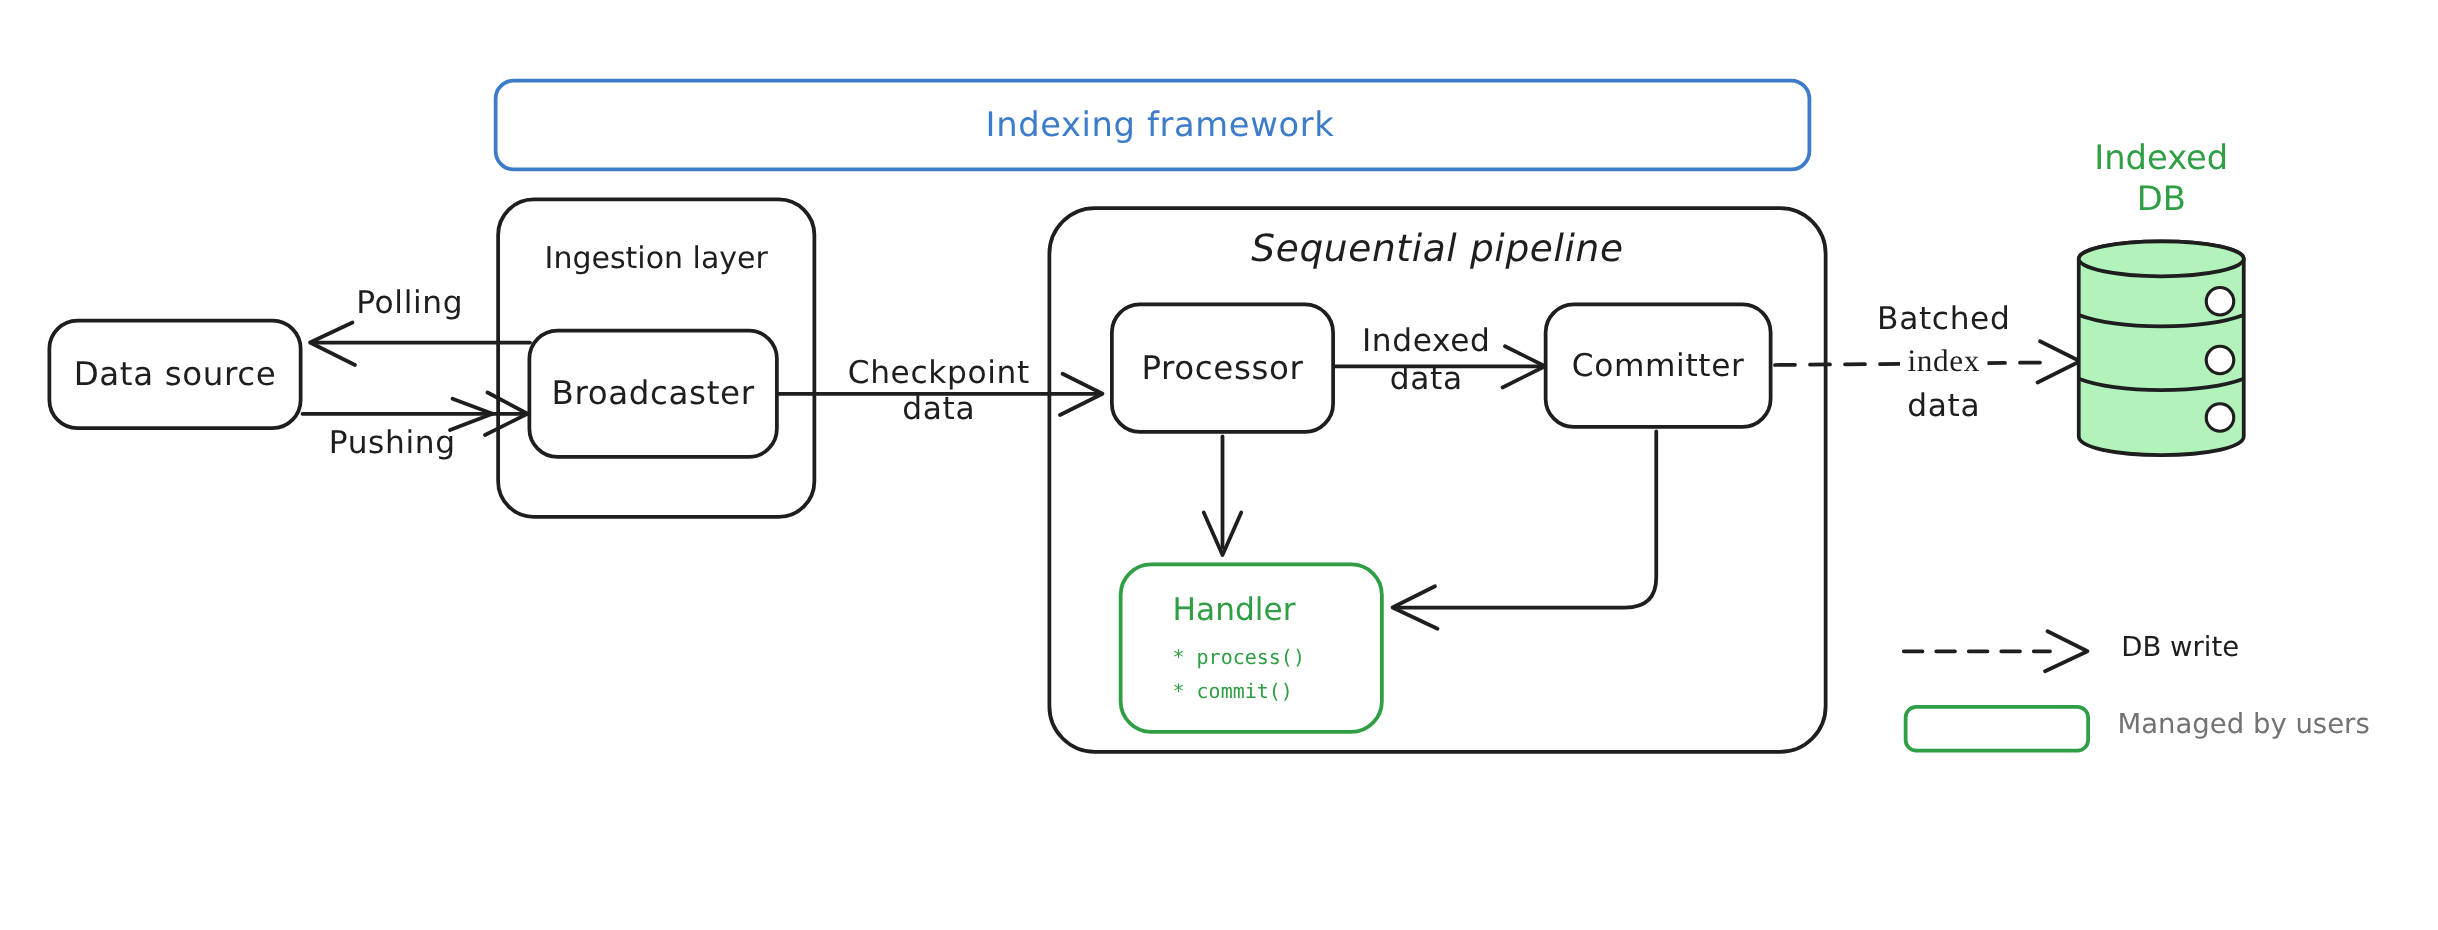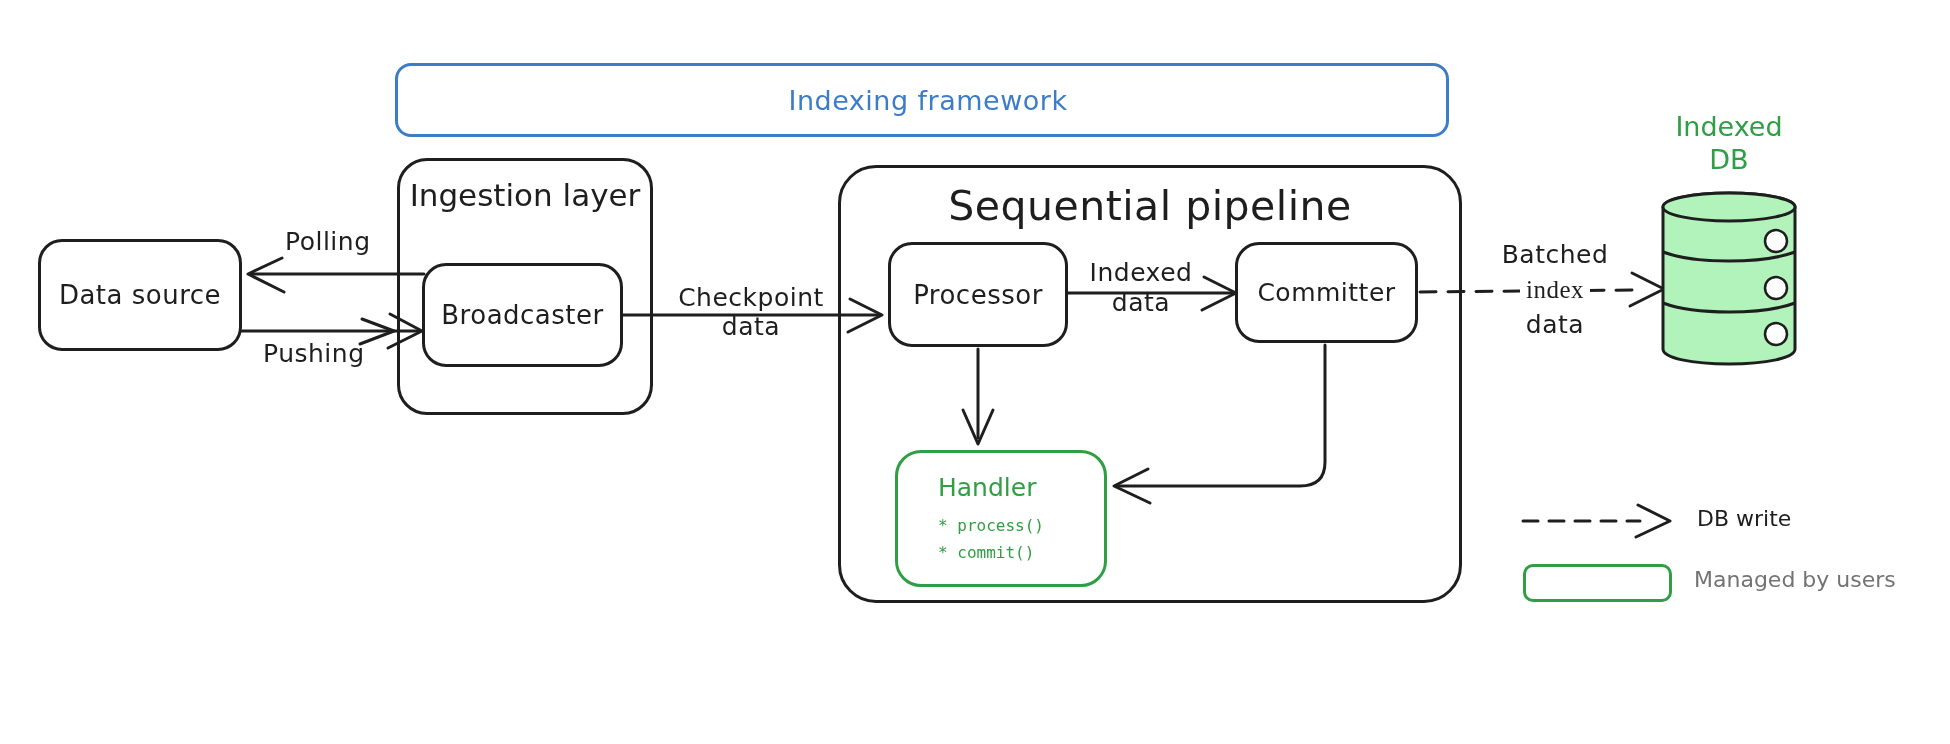--- a/index.html
+++ b/index.html
@@ -16,24 +16,24 @@
   
   .frame-blue{
     position:absolute;left:395px;top:63px;width:1054px;height:74px;border:3.5px solid #3d7cc9;
     border-radius:16px;display:flex;align-items:center;justify-content:center;box-sizing:border-box;
     background:#ffffff;
     padding-left:12px;
   }
   .frame-blue span{color:#3d7cc9;font-size:27px;letter-spacing:0.5px;}
   
   .ingestion{left:397px;top:158px;width:256px;height:257px;border-radius:30px;align-items:flex-start;}
-  .ingestion .title{margin-top:16px;font-size:31px;white-space:nowrap;}
+  .ingestion .title{margin-top:31px;font-size:24px;white-space:nowrap;}
   .pipeline{left:838px;top:165px;width:624px;height:438px;border-radius:38px;align-items:flex-start;}
-  .pipeline .title{margin-top:14px;font-size:41px;letter-spacing:0.5px;white-space:nowrap;}
-  .datasource{left:38px;top:239px;width:204px;height:112px;}
+  .pipeline .title{margin-top:14px;font-size:30px;letter-spacing:0.5px;white-space:nowrap;font-style:italic;}
+  .datasource{left:38px;top:255px;width:204px;height:89px;}
   .broadcaster{left:422px;top:263px;width:201px;height:104px;}
   .processor{left:888px;top:242px;width:180px;height:105px;}
   .committer{left:1235px;top:242px;width:183px;height:101px;}
   .committer .lbl{font-size:25px;}
   
   .handler{
     left:895px;top:450px;width:212px;height:137px;border:3.5px solid #2f9e44;border-radius:26px;
     flex-direction:column;align-items:flex-start;justify-content:flex-start;padding:20px 0 0 40px;
   }
   .handler .h-title{color:#2f9e44;font-size:25px;margin-bottom:10px;}

